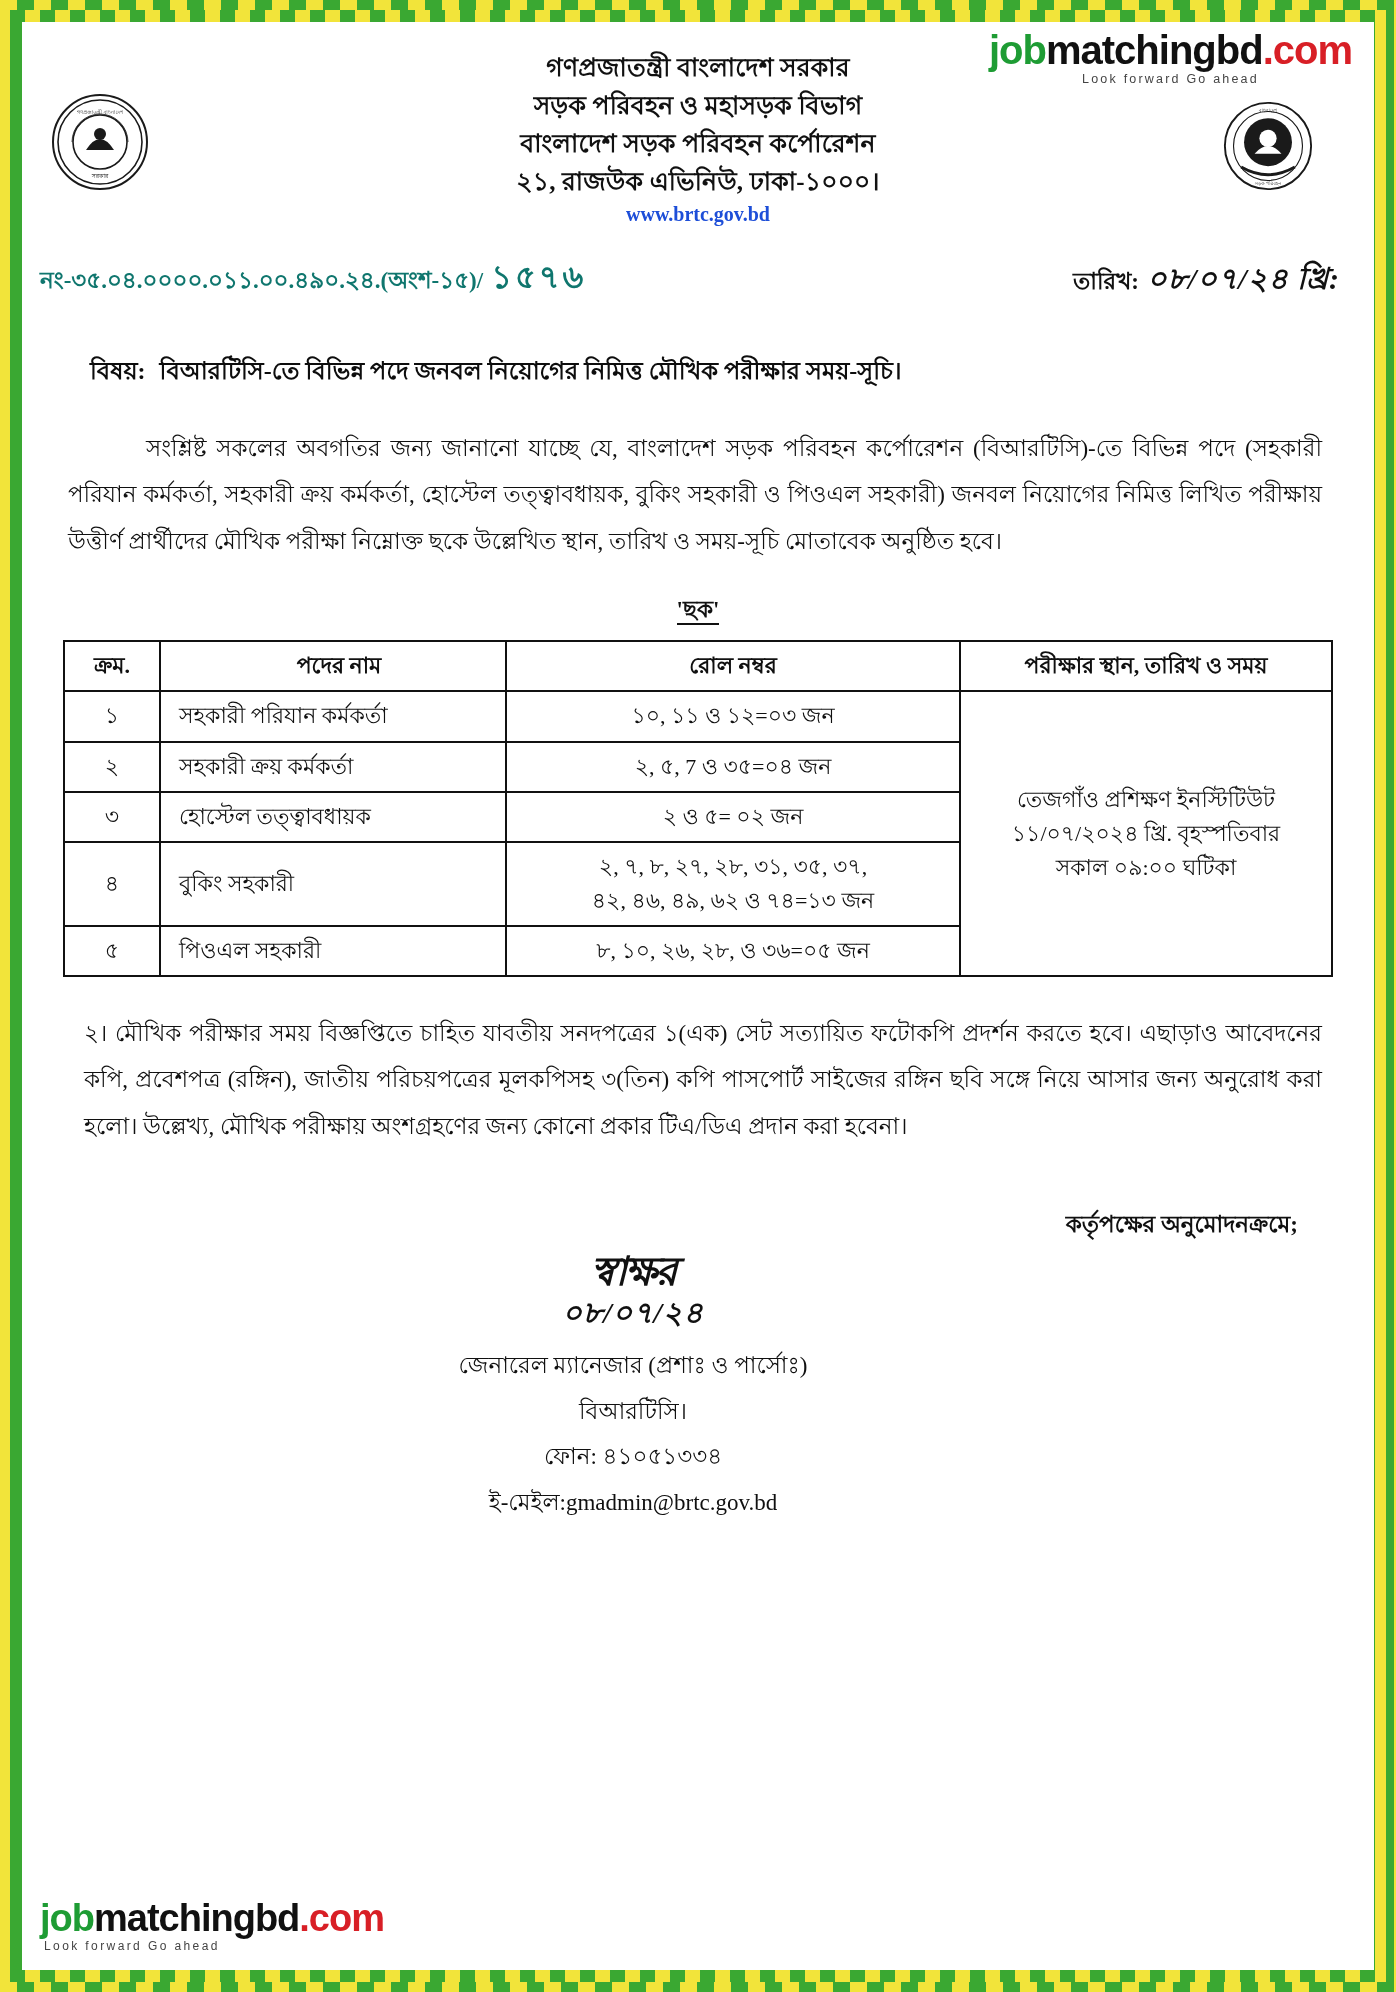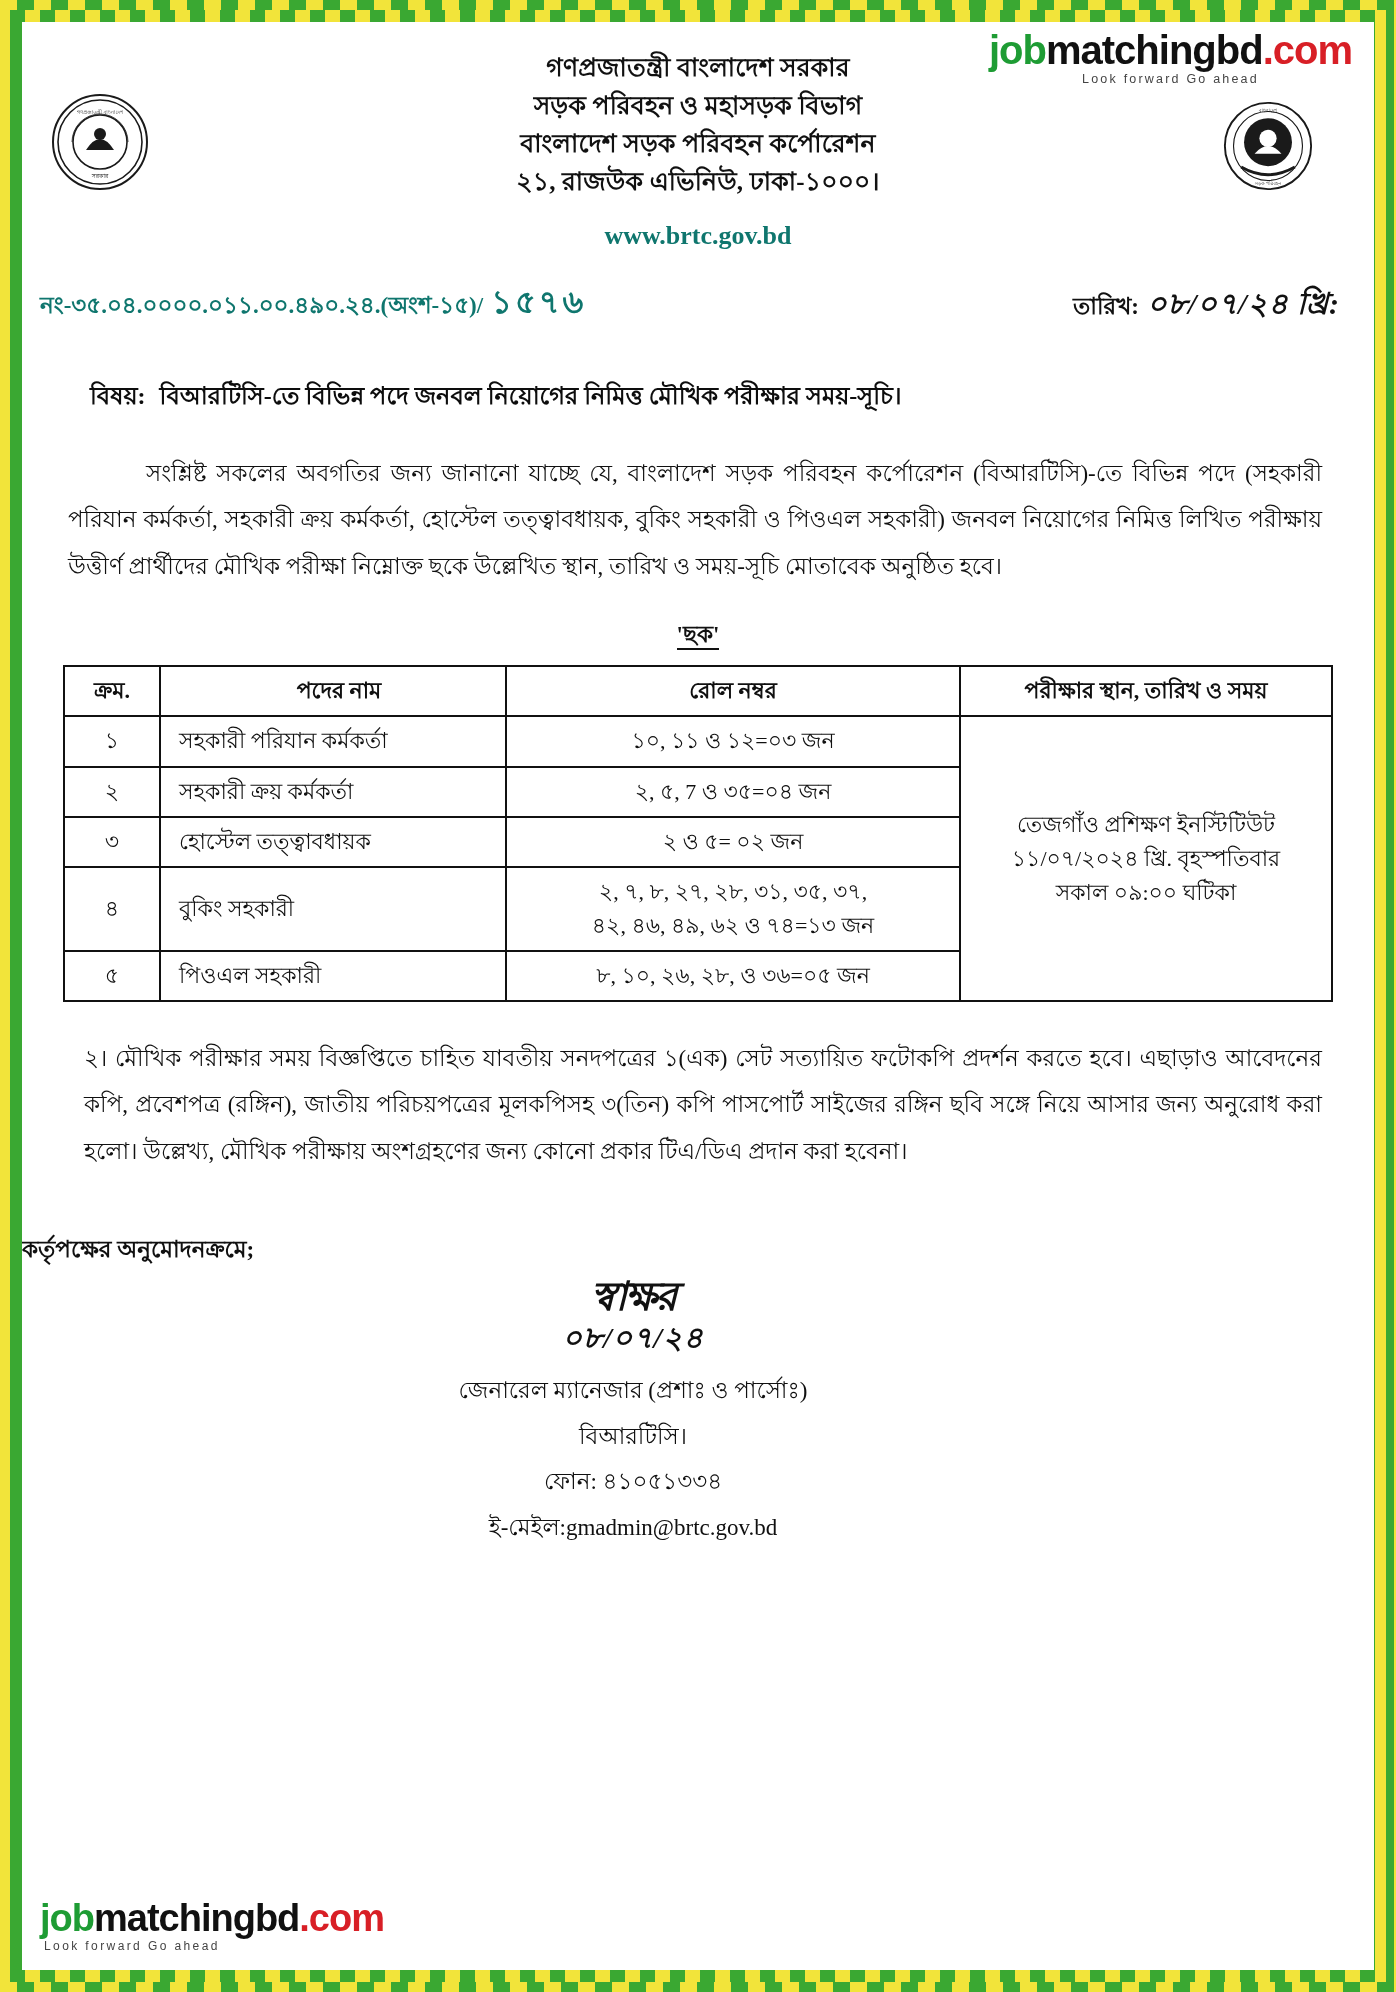--- a/index.html
+++ b/index.html
@@ -85,24 +85,24 @@
   .letterhead .ln{
     font-family:"Liberation Serif","DejaVu Serif",serif;
     font-size:25px;
     font-weight:600;
     color:#111;
     line-height:1.52;
     letter-spacing:.2px;
   }
   .letterhead .web{
     font-family:"Liberation Serif","DejaVu Serif",serif;
-    font-size:26px;
+    font-size:20px;
     font-weight:600;
-    margin-top:20px;
-    color:#0f766e;
+    margin-top:2px;
+    color:#1d4ed8;
   }
   
   .memo-row{
     display:flex;
     justify-content:space-between;
     align-items:flex-end;
     margin-top:26px;
     padding:0 34px 0 18px;
   }
   .memo-no{
@@ -170,25 +170,25 @@
   .col-sl{width:82px;text-align:center;}
   .col-post{width:320px;text-align:left;padding-left:18px !important;}
   .col-roll{width:440px;text-align:center;}
   .col-venue{width:358px;text-align:center;}
   td.venue{
     font-size:22px;line-height:1.95;
   }
   
   .approval{
     margin-top:56px;
-    text-align:left;
+    text-align:right;
     font-size:23px;
     font-weight:600;
     color:#101010;
-    padding-right:104px;
+    padding-right:76px;
   }
   .sign-block{
     margin-top:6px;
     text-align:center;
     padding-right:130px;
   }
   .sign-img{
     font-family:"Liberation Serif","DejaVu Serif",serif;
     font-size:40px;
     font-style:italic;

